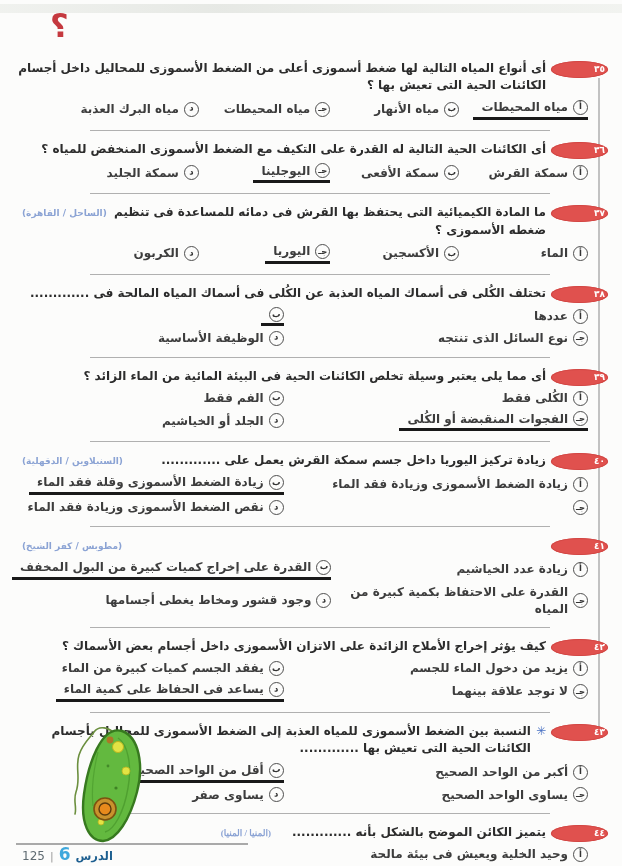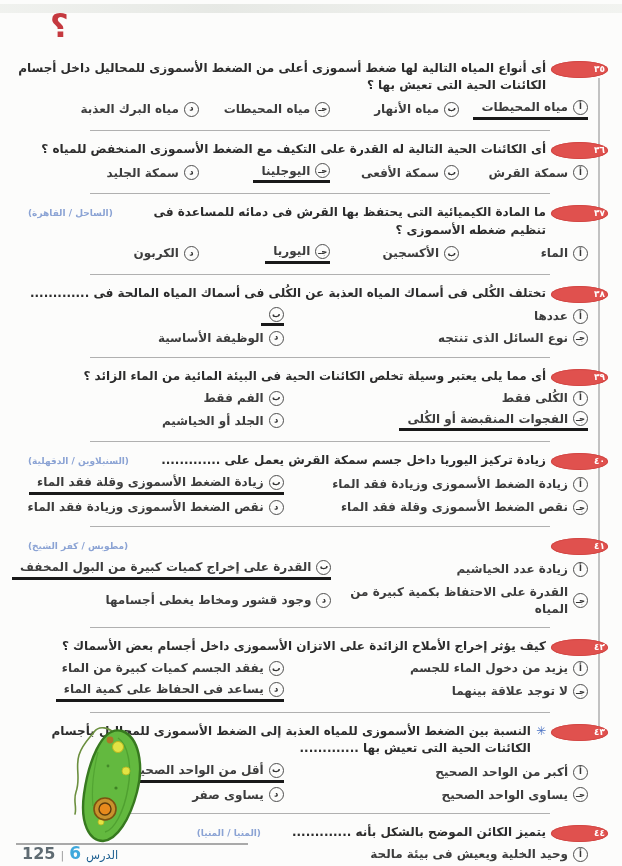--- a/index.html
+++ b/index.html
@@ -11,38 +11,38 @@
   .margin-line{position:absolute;right:22px;top:78px;height:655px;width:1.6px;background:#c2c2c2;}
   .content{position:absolute;top:60px;right:14px;left:12px;}
   .q-head{display:flex;align-items:flex-start;gap:5px;font-size:12px;font-weight:bold;
         color:#2c2c2c;line-height:1.45;}
   .badge{flex:0 0 auto;width:17px;height:17px;margin-top:1px;border-radius:50%;background:#e0514e;
         color:#fff;font-size:9px;font-weight:bold;display:flex;align-items:center;justify-content:center;
         position:relative;z-index:2;box-shadow:0 0 0 1px #d24744 inset;padding-left:40px;}
   .star{color:#4a72c4;font-size:12px;line-height:1.4;}
   .q-text{flex:0 1 auto;}
   .tag{color:#8ba3d4;font-size:9px;font-weight:bold;white-space:nowrap;margin-top:3px;}
-  .tag.far{margin-right:auto;margin-left:16px;}
-  .tag.near{margin-right:26px;}
+  .tag.far{margin-right:auto;margin-left:10px;}
+  .tag.near{margin-right:16px;font-family:Liberation Serif, serif;}
   .opts{margin-top:4px;}
   .opts.row4{display:grid;grid-template-columns:1fr 1fr 1.02fr 1.45fr;padding-right:20px;}
   .opts.grid2{display:grid;grid-template-columns:1.12fr 1fr;row-gap:4px;padding-right:20px;}
   .opts.col1{display:flex;flex-direction:column;gap:5px;padding-right:20px;width:66%;box-sizing:border-box;}
   .opt{display:flex;align-items:center;gap:5px;font-size:12px;font-weight:bold;color:#3d3d3d;line-height:1.4;}
   .opt.u{width:max-content;max-width:100%;border-bottom:3px solid #191919;padding-bottom:1px;padding-left:8px;}
   .circ{flex:0 0 auto;width:13px;height:13px;border:1.2px solid #4f4f4f;border-radius:50%;
         font-size:8.5px;display:flex;align-items:center;justify-content:center;color:#333;}
   .sep{height:1px;background:#b0b0b0;margin:10px 58px 10px 78px;}
   .euglena{position:absolute;left:60px;top:722px;}
   .footer-line{position:absolute;left:16px;top:843px;width:232px;height:1.5px;background:#a9a9a9;}
   .footer{position:absolute;left:22px;bottom:3px;display:flex;align-items:baseline;gap:5px;direction:rtl;}
-  .f-lesson{color:#1d5f90;font-size:11.5px;font-weight:normal;}
+  .f-lesson{color:#1d5f90;font-size:11.5px;font-weight:bold;}
   .f-num{color:#3fa8dc;font-size:17px;font-weight:bold;line-height:1;}
   .f-div{color:#9a9a9a;font-size:11px;}
-  .f-page{color:#5f6b72;font-size:16px;font-weight:bold;}
+  .f-page{color:#5f6b72;font-size:12px;font-weight:normal;}
 </style>
 </head>
 <body>
 
 <div class="page">
   <div class="scan-top"></div>
   <div class="qmark">؟</div>
   <div class="margin-line"></div>
 
   <div class="content">
@@ -181,21 +181,20 @@
           <div class="opt">
             <span class="circ">أ</span>
             <span class="opt-text">زيادة الضغط الأسموزى وزيادة فقد الماء</span>
           </div>
           <div class="opt u">
             <span class="circ">ب</span>
             <span class="opt-text">زيادة الضغط الأسموزى وقلة فقد الماء</span>
           </div>
           <div class="opt">
             <span class="circ">جـ</span>
-            <span class="opt-text">نقص الضغط الأسموزى وقلة فقد الماء</span>
           </div>
           <div class="opt">
             <span class="circ">د</span>
             <span class="opt-text">نقص الضغط الأسموزى وزيادة فقد الماء</span>
           </div>
         </div>
         <div class="sep"></div>
       </div>
       <div class="q">
         <div class="q-head">

